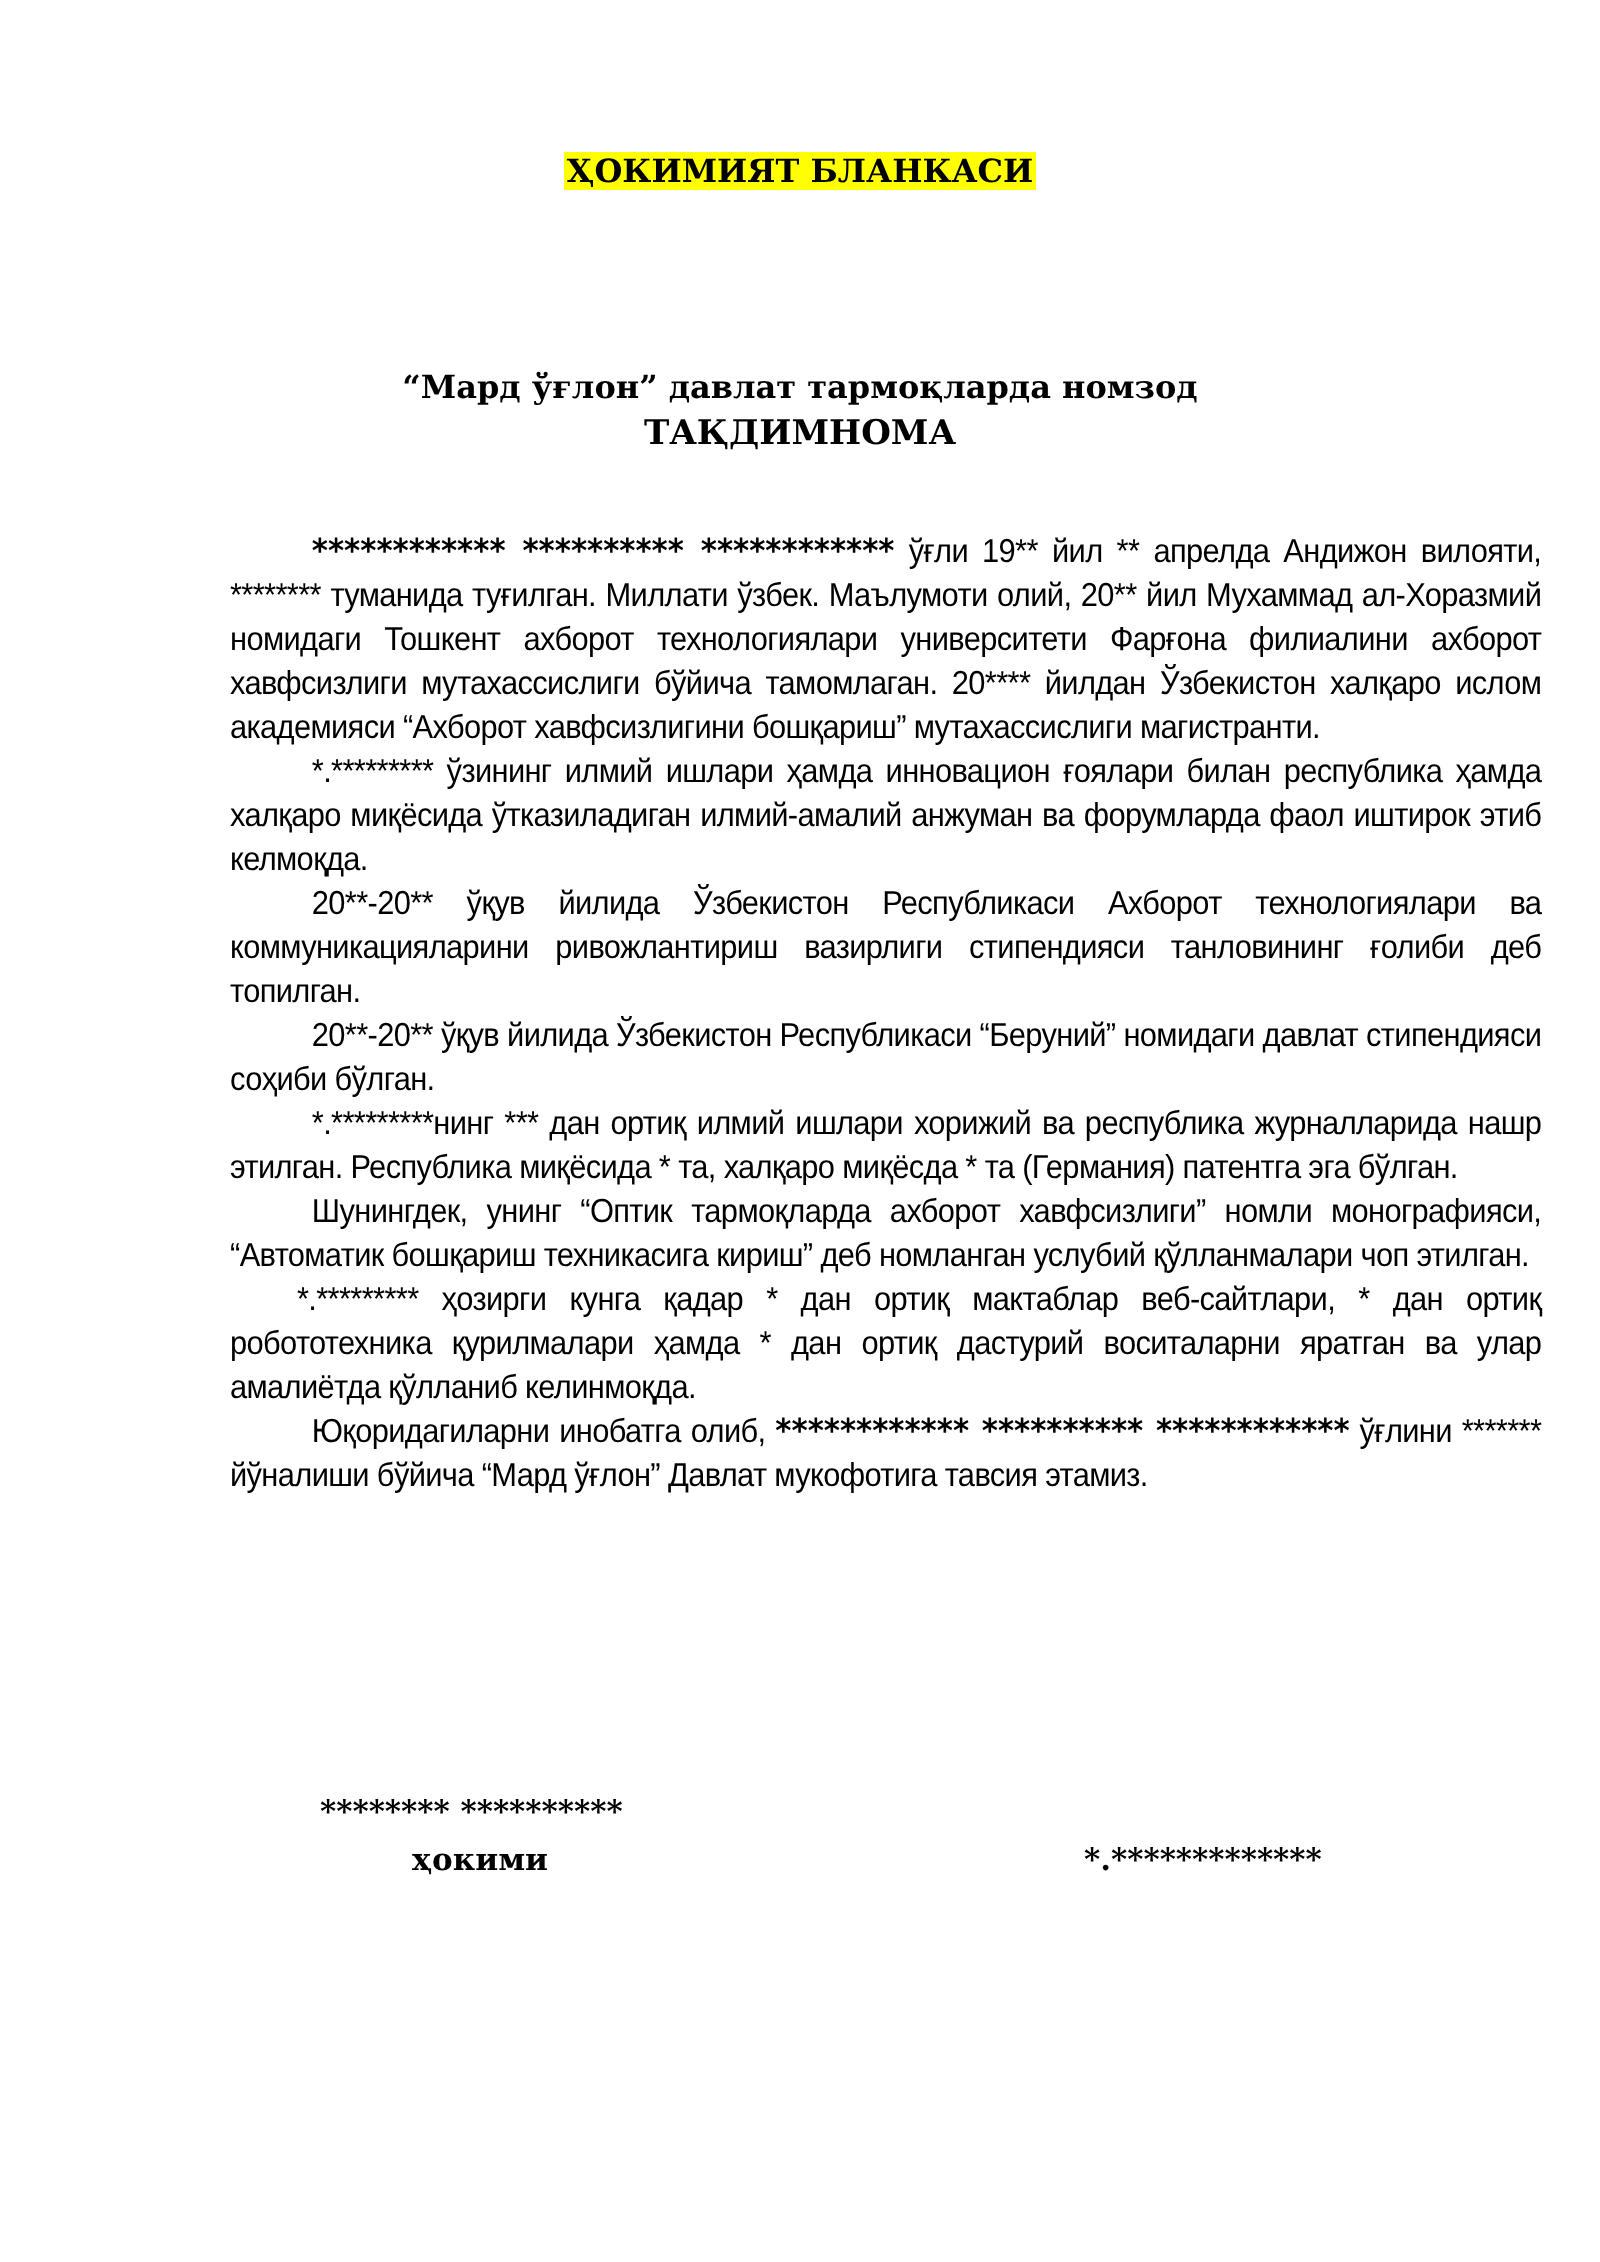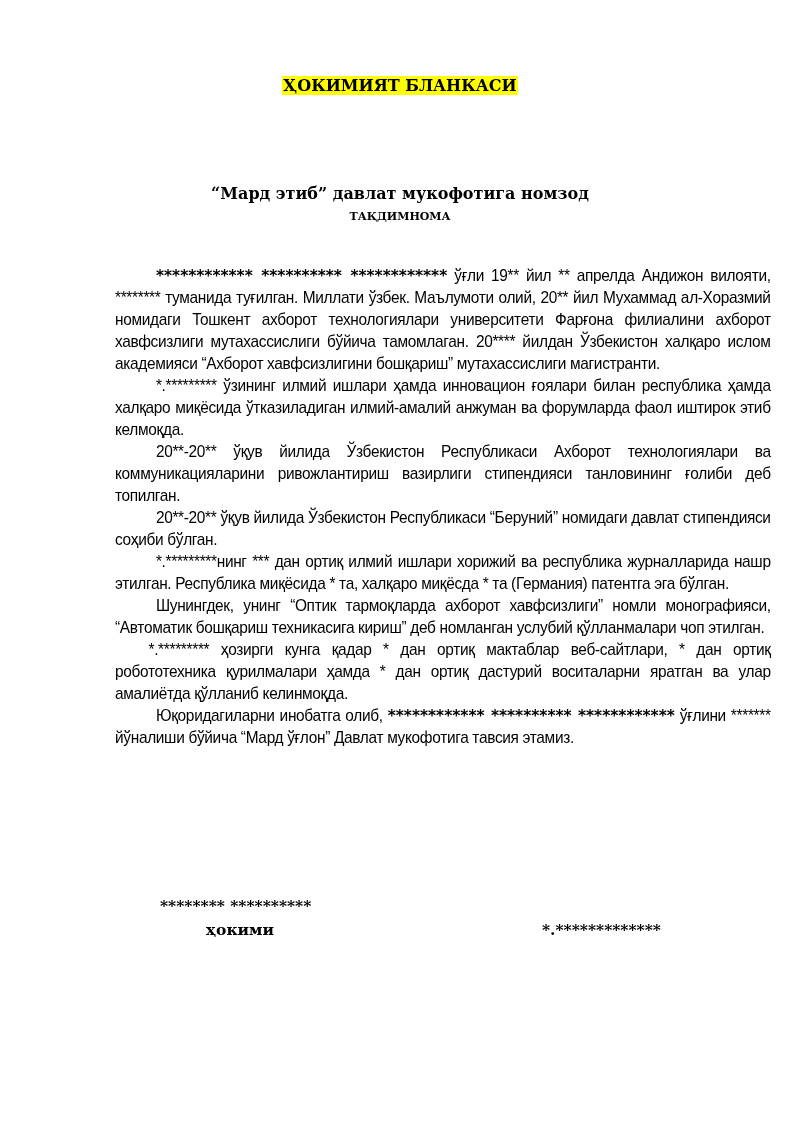--- a/index.html
+++ b/index.html
@@ -2,41 +2,41 @@
 <html><head>
   <meta charset="utf-8">
   <style>
     html, body { margin: 0; padding: 0; background: #ffffff; }
     body { width: 800px; height: 1131px; position: relative; overflow: hidden; font-family: "Liberation Serif", serif; color: #000; }
     .page { position: absolute; left: 0; top: 0; width: 708px; height: 1131px; }
     .letterhead { position: absolute; top: 74px; left: 0; width: 800px; text-align: center; font-family: "DejaVu Serif", serif; font-weight: bold; font-size: 16px; line-height: 24px; }
     .letterhead span { background: #ffff00; padding: 0 1px; }
     .title-block { position: absolute; top: 184px; left: 0; width: 800px; text-align: center; font-family: "DejaVu Serif", serif; font-weight: bold; font-size: 16px; }
     .title-line { line-height: 20px; }
-    .title-main { font-size: 11px; line-height: 26px; margin-top: 0px; }
+    .title-main { font-size: 17px; line-height: 26px; margin-top: 0px; }
     .body { position: absolute; top: 265px; left: 115px; width: 655px; font-family: "Liberation Sans", sans-serif; font-size: 16.6px; line-height: 22px; text-align: justify; letter-spacing: -0.35px; transform: scaleX(0.93); transform-origin: left top; width: 705px; }
     .p { text-indent: 44px; margin: 0; }
     .p.tight { text-indent: 36px; }
     .b { font-weight: bold; font-family: "DejaVu Sans", sans-serif; letter-spacing: 0; }
     .sign { position: absolute; top: 896px; left: 0; width: 800px; font-family: "DejaVu Serif", serif; font-weight: bold; font-size: 15.5px; }
     .sign-name { position: absolute; left: 160px; top: 0; }
     .sign-title { position: absolute; left: 206px; top: 24px; text-align: right; }
     .sign-right { position: absolute; left: 542px; top: 24px; }
   </style>
 </head>
 <body>
 
 <div class="page">
 
   <div class="letterhead">
     <span>ҲОКИМИЯТ БЛАНКАСИ</span>
   </div>
 
   <div class="title-block">
-    <div class="title-line">“Мард этиб” давлат мукофотига номзод</div>
+    <div class="title-line">“Мард ўғлон” давлат тармоқларда номзод</div>
     <div class="title-main">ТАҚДИМНОМА</div>
   </div>
 
   <div class="body">
     <p class="p"><span class="b">************ ********** ************</span><span> ўғли 19** йил ** апрелда Андижон вилояти, ******** туманида туғилган. Миллати ўзбек. Маълумоти олий, 20** йил Мухаммад ал-Хоразмий номидаги Тошкент ахборот технологиялари университети Фарғона филиалини ахборот хавфсизлиги мутахассислиги бўйича тамомлаган. 20**** йилдан Ўзбекистон халқаро ислом академияси “Ахборот хавфсизлигини бошқариш” мутахассислиги магистранти.</span></p>
     <p class="p">*.********* ўзининг илмий ишлари ҳамда инновацион ғоялари билан республика ҳамда халқаро миқёсида ўтказиладиган илмий-амалий анжуман ва форумларда фаол иштирок этиб келмоқда.</p>
     <p class="p">20**-20** ўқув йилида Ўзбекистон Республикаси Ахборот технологиялари ва коммуникацияларини ривожлантириш вазирлиги стипендияси танловининг ғолиби деб топилган.</p>
     <p class="p">20**-20** ўқув йилида Ўзбекистон Республикаси “Беруний” номидаги давлат стипендияси соҳиби бўлган.</p>
     <p class="p">*.*********нинг *** дан ортиқ илмий ишлари хорижий ва республика журналларида нашр этилган. Республика миқёсида * та, халқаро миқёсда * та (Германия) патентга эга бўлган.</p>
     <p class="p">Шунингдек, унинг “Оптик тармоқларда ахборот хавфсизлиги” номли монографияси, “Автоматик бошқариш техникасига кириш” деб номланган услубий қўлланмалари чоп этилган.</p>

